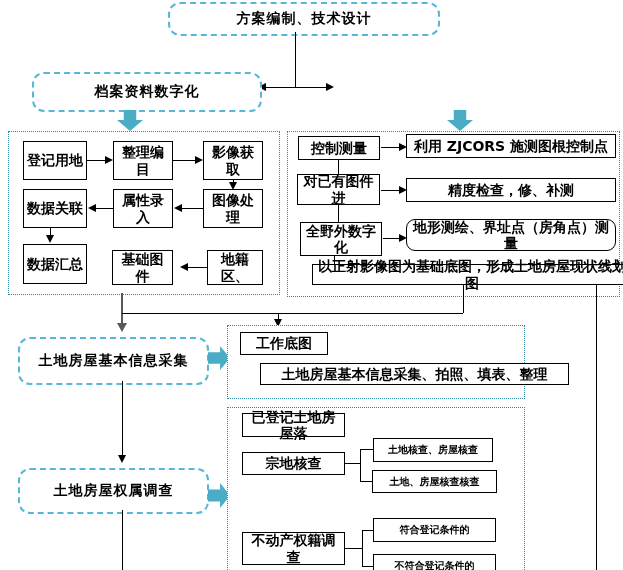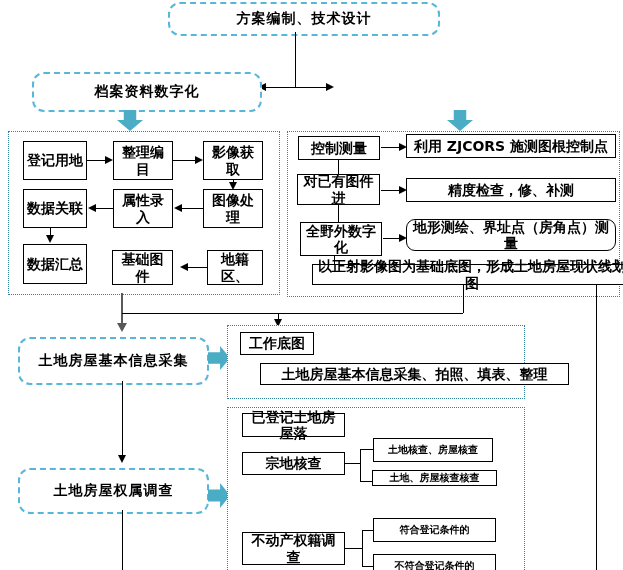--- a/index.html
+++ b/index.html
@@ -119,37 +119,37 @@
   <div class="hl" style="left:122px;top:313px;width:341px;"></div>
   <div class="vl" style="left:278px;top:313px;height:7px;"></div>
   <div class="ahd" style="left:274px;top:319px;"></div>
 
   <div class="vl" style="left:596px;top:285px;height:285px;"></div>
 
   <div class="dbox" style="left:18px;top:337px;width:187px;height:44px;">土地房屋基本信息采集</div>
   <div class="bar" style="left:208px;top:346px;width:22px;height:24px;"></div>
 
   <div class="panel" style="left:227px;top:325px;width:296px;height:72px;"></div>
-  <div class="box" style="left:240px;top:332px;width:74px;height:23px;">工作底图</div>
+  <div class="box" style="left:240px;top:332px;width:88px;height:23px;">工作底图</div>
   <div class="box" style="left:260px;top:363px;width:309px;height:22px;">土地房屋基本信息采集、拍照、填表、整理</div>
 
   <div class="vl" style="left:122px;top:381px;height:75px;"></div>
   <div class="ahd" style="left:118px;top:455px;"></div>
 
   <div class="dbox" style="left:18px;top:468px;width:187px;height:42px;">土地房屋权属调查</div>
   <div class="bar" style="left:208px;top:483px;width:22px;height:25px;"></div>
   <div class="vl" style="left:122px;top:510px;height:60px;"></div>
 
   <div class="panel" style="left:227px;top:407px;width:296px;height:175px;"></div>
 
   <div class="box" style="left:242px;top:413px;width:103px;height:24px;">已登记土地房屋落</div>
 
   <div class="box" style="left:242px;top:452px;width:103px;height:23px;">宗地核查</div>
   <div class="box small" style="left:373px;top:438px;width:120px;height:24px;">土地核查、房屋核查</div>
-  <div class="box small" style="left:372px;top:470px;width:125px;height:16px;">土地、房屋核查核查</div>
+  <div class="box small" style="left:372px;top:470px;width:125px;height:23px;">土地、房屋核查核查</div>
   <div class="hl" style="left:345px;top:463px;width:15px;"></div>
   <div class="vl" style="left:360px;top:449px;height:33px;"></div>
   <div class="hl" style="left:360px;top:449px;width:13px;"></div>
   <div class="hl" style="left:360px;top:481px;width:12px;"></div>
 
 
   <div class="box" style="left:242px;top:532px;width:103px;height:33px;">不动产权籍调查</div>
   <div class="box small" style="left:373px;top:518px;width:123px;height:24px;">符合登记条件的</div>
   <div class="box small" style="left:373px;top:554px;width:123px;height:24px;">不符合登记条件的</div>
   <div class="hl" style="left:345px;top:548px;width:17px;"></div>

